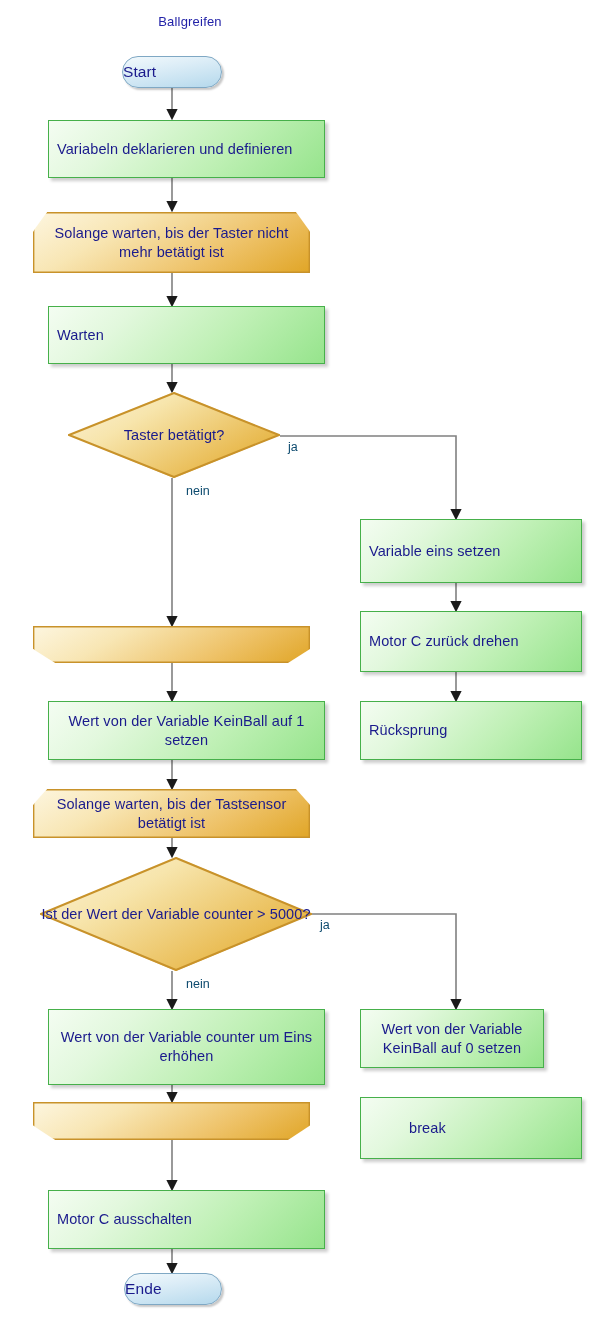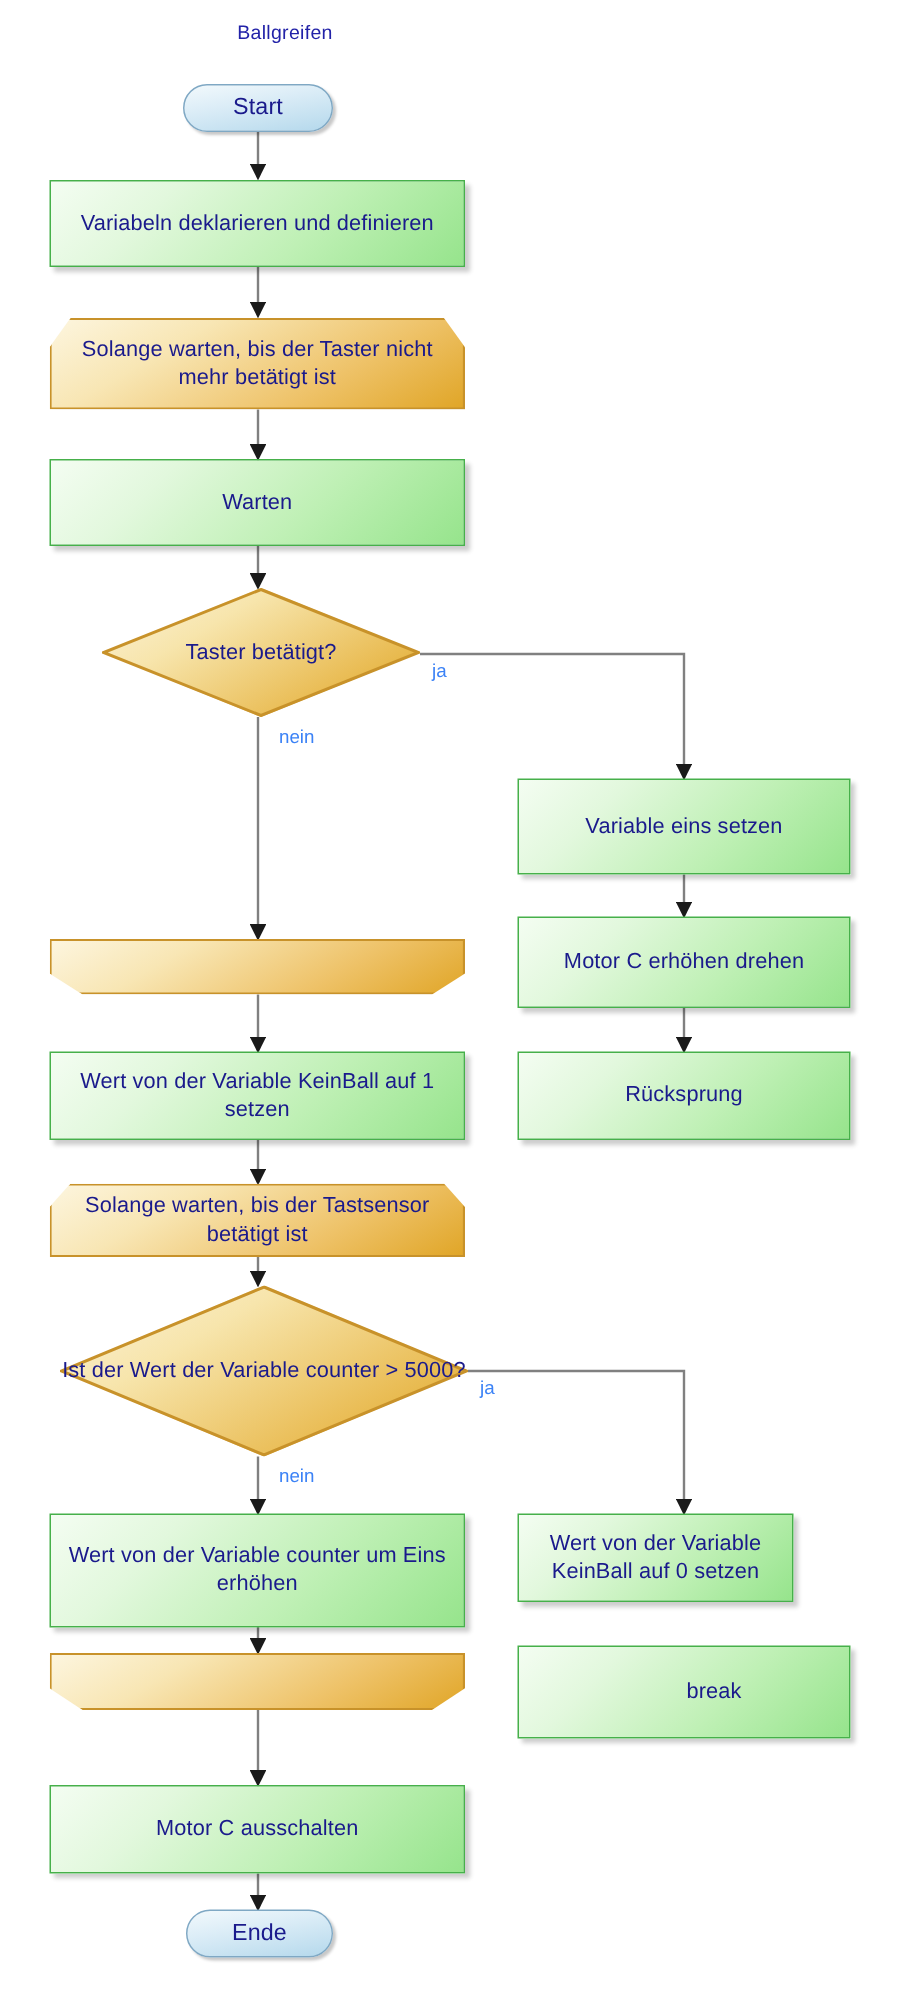--- a/index.html
+++ b/index.html
@@ -23,21 +23,21 @@
     width: 600px;
     height: 1338px;
     pointer-events: none;
   }
 
   .node {
     position: absolute;
     box-sizing: border-box;
     display: flex;
     align-items: center;
-    justify-content: center;
+    justify-content: flex-start;
     text-align: center;
     color: #1a1a8c;
     font-size: 14.5px;
     line-height: 1.28;
     letter-spacing: 0.1px;
   }
 
   
   .term {
     border-radius: 999px;
@@ -46,20 +46,21 @@
     box-shadow: 2px 2px 2px rgba(0,0,0,0.22);
     font-size: 15.5px;
   }
 
   
   .proc {
     border: 1px solid #46b04a;
     background: linear-gradient(135deg, #f4fdf2 0%, #e2f8dd 26%, #bff0b5 62%, #96e48c 100%);
     box-shadow: 3px 3px 3px rgba(0,0,0,0.2);
     padding: 2px 8px;
+    margin-left: 15px;
   }
 
   
   .loop {
     border: 1px solid #c8922a;
     background: linear-gradient(150deg, #fdf6e0 0%, #f8e6b4 30%, #eec268 68%, #e0a526 100%);
     filter: drop-shadow(3px 3px 2px rgba(0,0,0,0.22));
     padding: 2px 20px;
   }
   
@@ -119,21 +120,21 @@
   .decision .dia-label {
     position: relative;
     z-index: 2;
     width: 100%;
     text-align: center;
   }
 
   .edge-label {
     position: absolute;
     font-size: 12.5px;
-    color: #3b82f6;
+    color: #0c4a6e;
     font-family: "Liberation Sans", sans-serif;
   }
 
   #title {
     position: absolute;
     color: #2222a8;
     font-size: 13px;
     font-weight: 400;
     letter-spacing: 0.2px;
   }
@@ -251,21 +252,21 @@
 
   <div class="node term" style="left:124px; top:1273px; width:98px; height:32px;">
     <span>Ende</span>
   </div>
 
   <div class="node proc" style="left:345px; top:519px; width:222px; height:64px;">
     <span>Variable eins setzen</span>
   </div>
 
   <div class="node proc" style="left:345px; top:611px; width:222px; height:61px;">
-    <span>Motor C erhöhen drehen</span>
+    <span>Motor C zurück drehen</span>
   </div>
 
   <div class="node proc" style="left:345px; top:701px; width:222px; height:59px;">
     <span>Rücksprung</span>
   </div>
 
   <div class="node proc" style="left:345px; top:1009px; width:184px; height:59px;">
     <span>Wert von der Variable KeinBall auf 0 setzen</span>
   </div>
 

